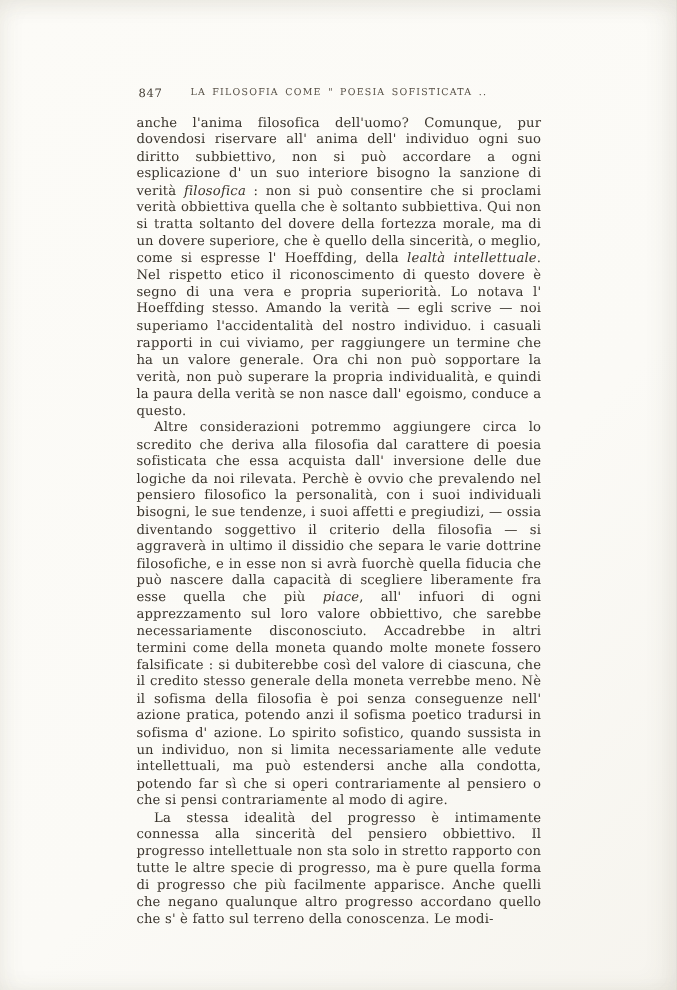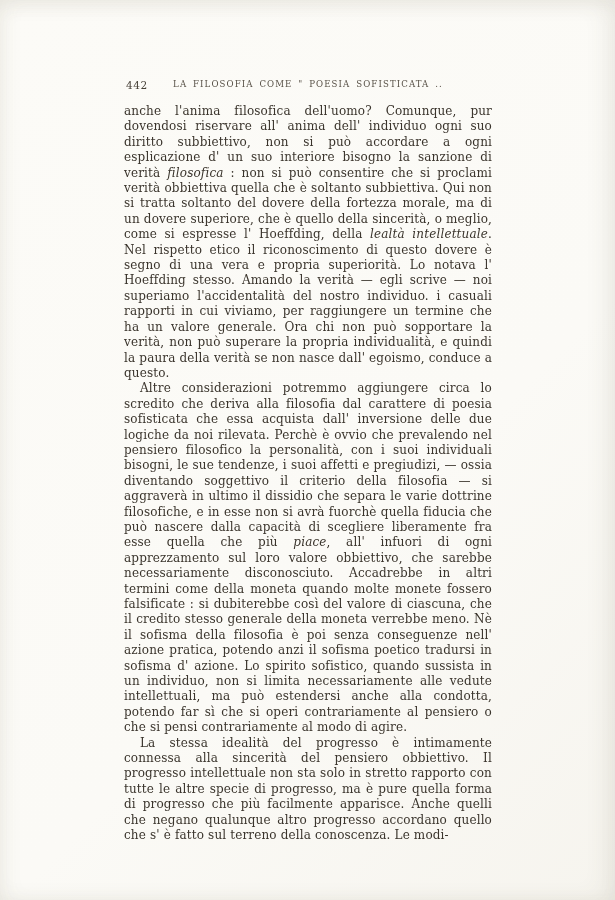--- a/index.html
+++ b/index.html
@@ -38,21 +38,21 @@
   }
   .bodytext p{margin:0;}
   .bodytext p.indent{text-indent:16px;}
   .bodytext em{font-style:italic;}
 </style>
 </head>
 <body>
 
 <div class="page">
   <div class="header">
-    <span class="pagenum">442</span>
+    <span class="pagenum">847</span>
     <span class="running-title">LA FILOSOFIA COME " POESIA SOFISTICATA ..</span>
   </div>
   <div class="bodytext" id="text-body">
       <p><span>anche l'anima filosofica dell'uomo? Comunque, pur dovendosi riservare all' anima dell' individuo ogni suo diritto subbiettivo, non si può accordare a ogni esplicazione d' un suo interiore bisogno la sanzione di verità </span><em>filosofica</em><span> : non si può consentire che si proclami verità obbiettiva quella che è soltanto subbiettiva. Qui non si tratta soltanto del dovere della fortezza morale, ma di un dovere superiore, che è quello della sincerità, o meglio, come si espresse l' Hoeffding, della </span><em>lealtà intellettuale</em><span>. Nel rispetto etico il riconoscimento di questo dovere è segno di una vera e propria superiorità. Lo notava l' Hoeffding stesso. Amando la verità — egli scrive — noi superiamo l'accidentalità del nostro individuo. i casuali rapporti in cui viviamo, per raggiungere un termine che ha un valore generale. Ora chi non può sopportare la verità, non può superare la propria individualità, e quindi la paura della verità se non nasce dall' egoismo, conduce a questo.</span></p>
       <p class="indent"><span>Altre considerazioni potremmo aggiungere circa lo scredito che deriva alla filosofia dal carattere di poesia sofisticata che essa acquista dall' inversione delle due logiche da noi rilevata. Perchè è ovvio che prevalendo nel pensiero filosofico la personalità, con i suoi individuali bisogni, le sue tendenze, i suoi affetti e pregiudizi, — ossia diventando soggettivo il criterio della filosofia — si aggraverà in ultimo il dissidio che separa le varie dottrine filosofiche, e in esse non si avrà fuorchè quella fiducia che può nascere dalla capacità di scegliere liberamente fra esse quella che più </span><em>piace</em><span>, all' infuori di ogni apprezzamento sul loro valore obbiettivo, che sarebbe necessariamente disconosciuto. Accadrebbe in altri termini come della moneta quando molte monete fossero falsificate : si dubiterebbe così del valore di ciascuna, che il credito stesso generale della moneta verrebbe meno. Nè il sofisma della filosofia è poi senza conseguenze nell' azione pratica, potendo anzi il sofisma poetico tradursi in sofisma d' azione. Lo spirito sofistico, quando sussista in un individuo, non si limita necessariamente alle vedute intellettuali, ma può estendersi anche alla condotta, potendo far sì che si operi contrariamente al pensiero o che si pensi contrariamente al modo di agire.</span></p>
       <p class="indent"><span>La stessa idealità del progresso è intimamente connessa alla sincerità del pensiero obbiettivo. Il progresso intellettuale non sta solo in stretto rapporto con tutte le altre specie di progresso, ma è pure quella forma di progresso che più facilmente apparisce. Anche quelli che negano qualunque altro progresso accordano quello che s' è fatto sul terreno della conoscenza. Le modi-</span></p>
     </div>
 </div>
 
 </body></html>

